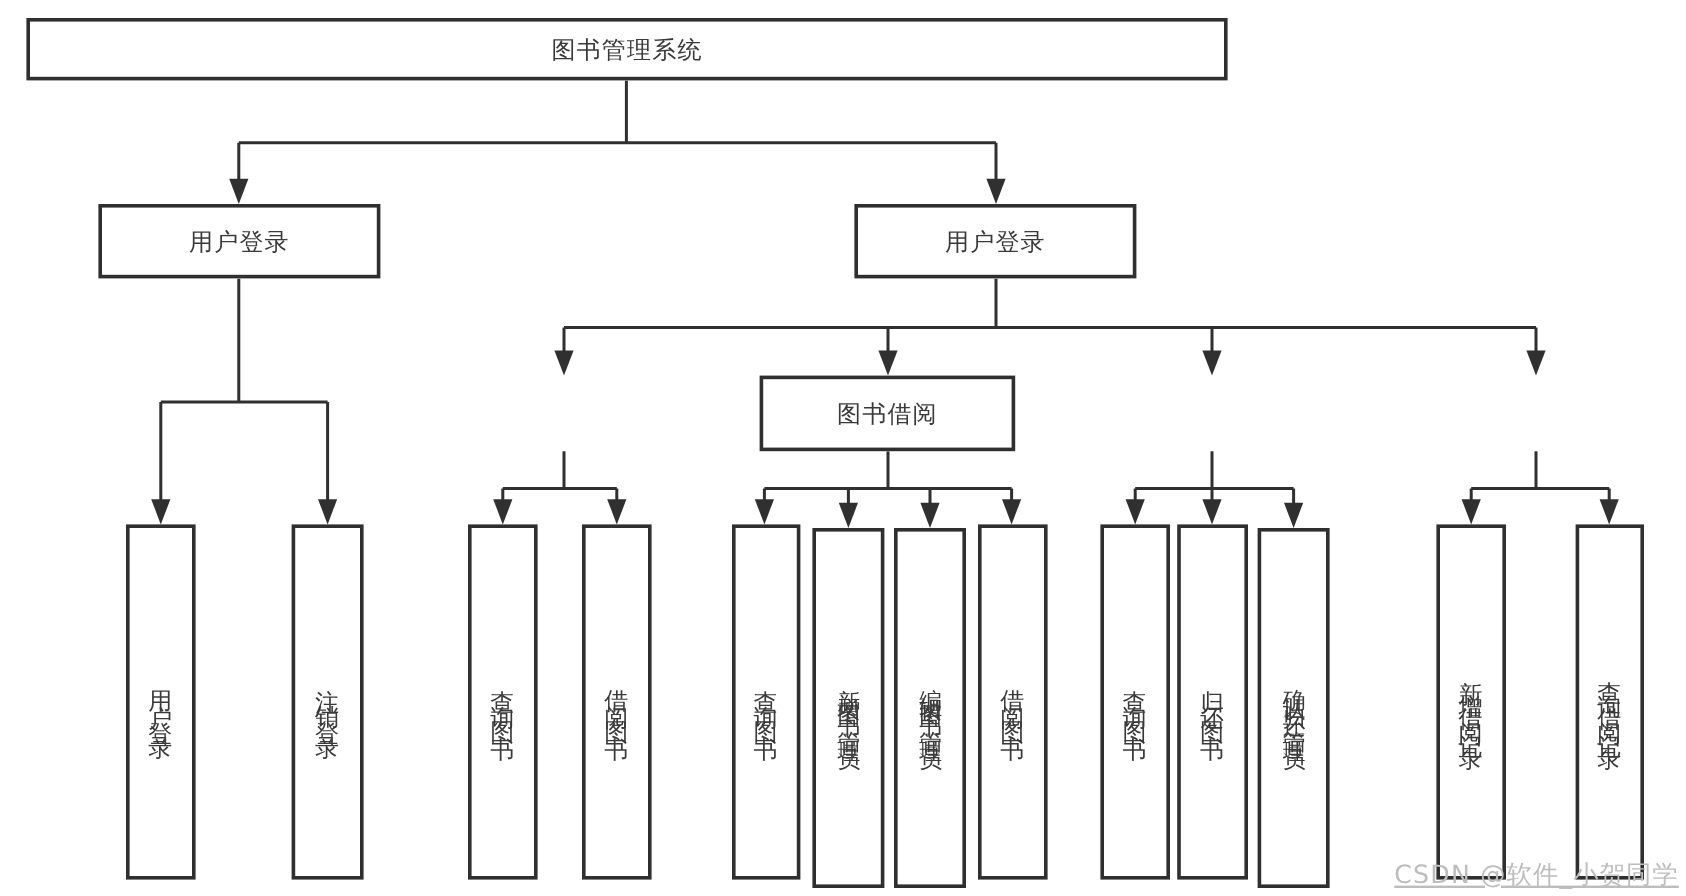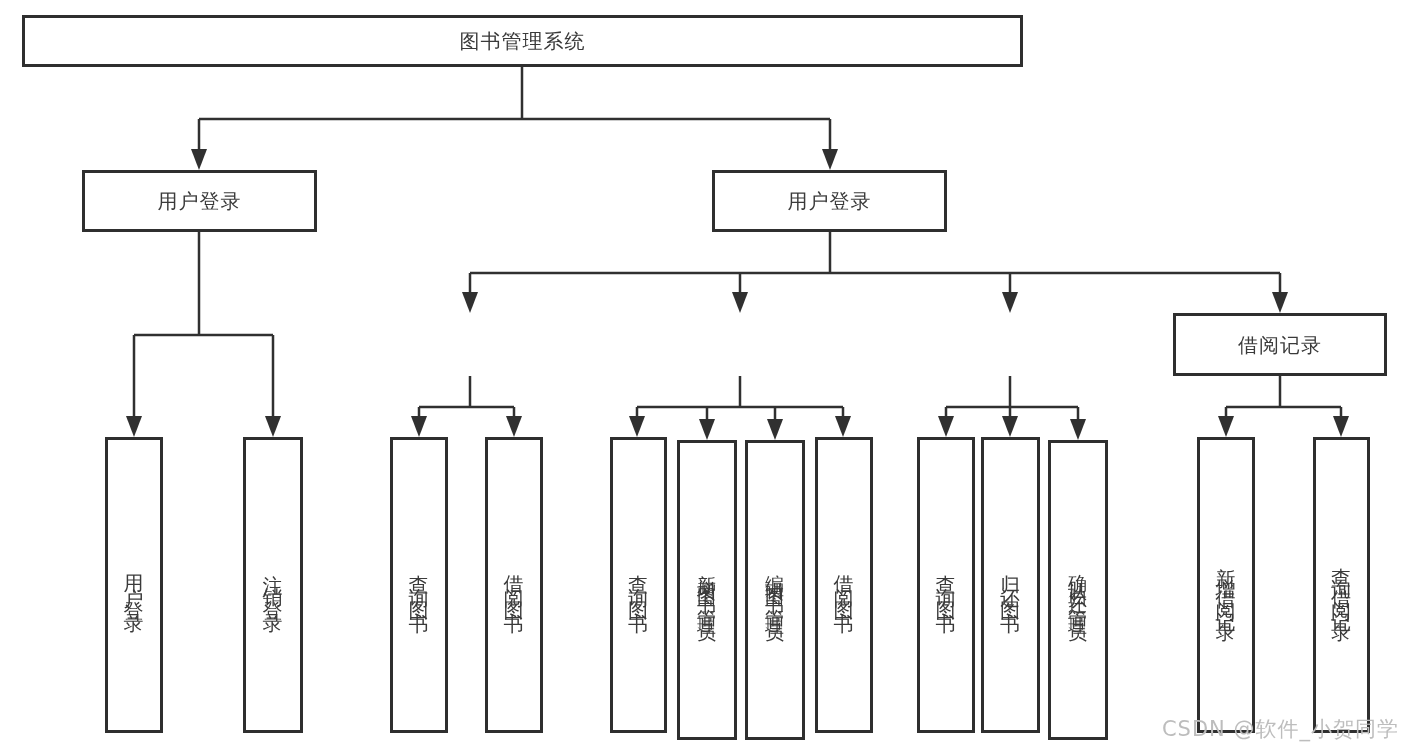--- a/index.html
+++ b/index.html
@@ -27,21 +27,21 @@
   }
   .vlabel{
     writing-mode:vertical-rl;text-orientation:mixed;color:var(--text);
     font-size:20px;line-height:1;
   }
   .ls4{letter-spacing:13px;}
   .ls6{letter-spacing:11px;}
   .ls9{letter-spacing:7px;font-size:19px;}
   #watermark{
     position:absolute;right:6px;bottom:4px;z-index:5;
-    color:var(--watermark);font-size:21px;letter-spacing:1px;white-space:nowrap;
+    color:var(--watermark);font-size:21px;letter-spacing:1px;white-space:nowrap;text-decoration:underline;
   }
 </style>
 </head>
 <body>
 
 <div id="stage">
 
   <svg id="connectors" width="1405" height="747" viewBox="0 0 1405 747" aria-hidden="true">
 
     <path d="M522 67 V119 M199 119 H830 M199 119 V152 M830 119 V152"></path>
@@ -82,22 +82,22 @@
     <span class="hlabel">图书管理系统</span>
   </div>
 
   <div class="box" style="left:82px;top:170px;width:235px;height:62px">
     <span class="hlabel">用户登录</span>
   </div>
   <div class="box" style="left:712px;top:170px;width:235px;height:62px">
     <span class="hlabel">用户登录</span>
   </div>
 
-  <div class="box" style="left:1173px;top:313px;width:214px;height:63px">
-    <span class="hlabel">借阅记录</span>
+  <div class="box" style="left:633px;top:313px;width:213px;height:63px">
+    <span class="hlabel">图书借阅</span>
   </div>
 
   <div class="box" style="left:105px;top:437px;width:58px;height:296px">
     <span class="vlabel ls4">用户登录</span>
   </div>
   <div class="box" style="left:243px;top:437px;width:60px;height:296px">
     <span class="vlabel ls4">注销登录</span>
   </div>
 
   <div class="box" style="left:390px;top:437px;width:58px;height:296px">

